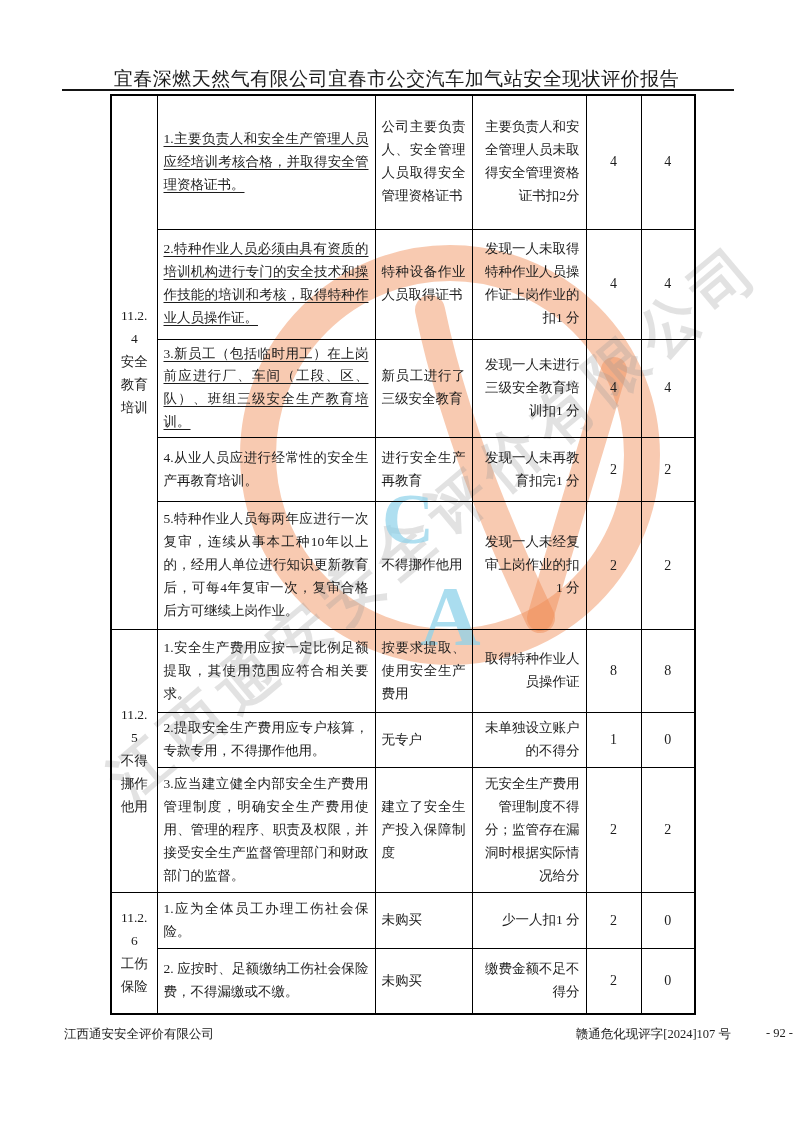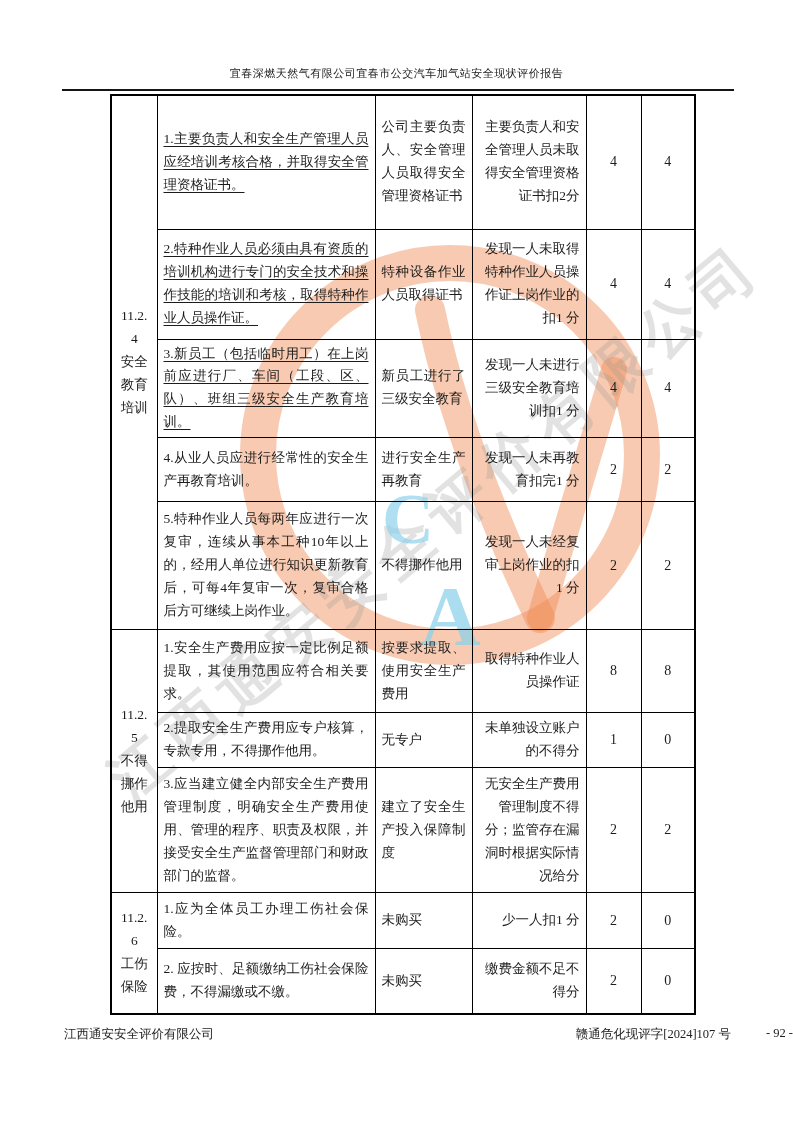--- a/index.html
+++ b/index.html
@@ -26,21 +26,21 @@
     color:var(--wm-blue,#8ed2ea);opacity:.7;
   }
   .wm-blue-a{
     position:absolute;left:420px;top:568px;font-size:84px;font-weight:bold;
     color:var(--wm-blue,#8ed2ea);opacity:.75;
   }
   .wm-svg{position:absolute;left:0;top:0;}
   
   .doc-header{
     position:absolute;top:66px;left:0;width:100%;
-    text-align:center;font-size:11px;letter-spacing:.5px;z-index:1;
+    text-align:center;font-size:19px;letter-spacing:.5px;z-index:1;
   }
   .header-rule{
     position:absolute;top:89px;left:62px;width:672px;height:2px;
     background:#151515;z-index:1;
   }
   
   table.eval{
     position:absolute;left:110px;top:94px;z-index:1;
     border-collapse:collapse;table-layout:fixed;width:584px;
     font-size:13.5px;

